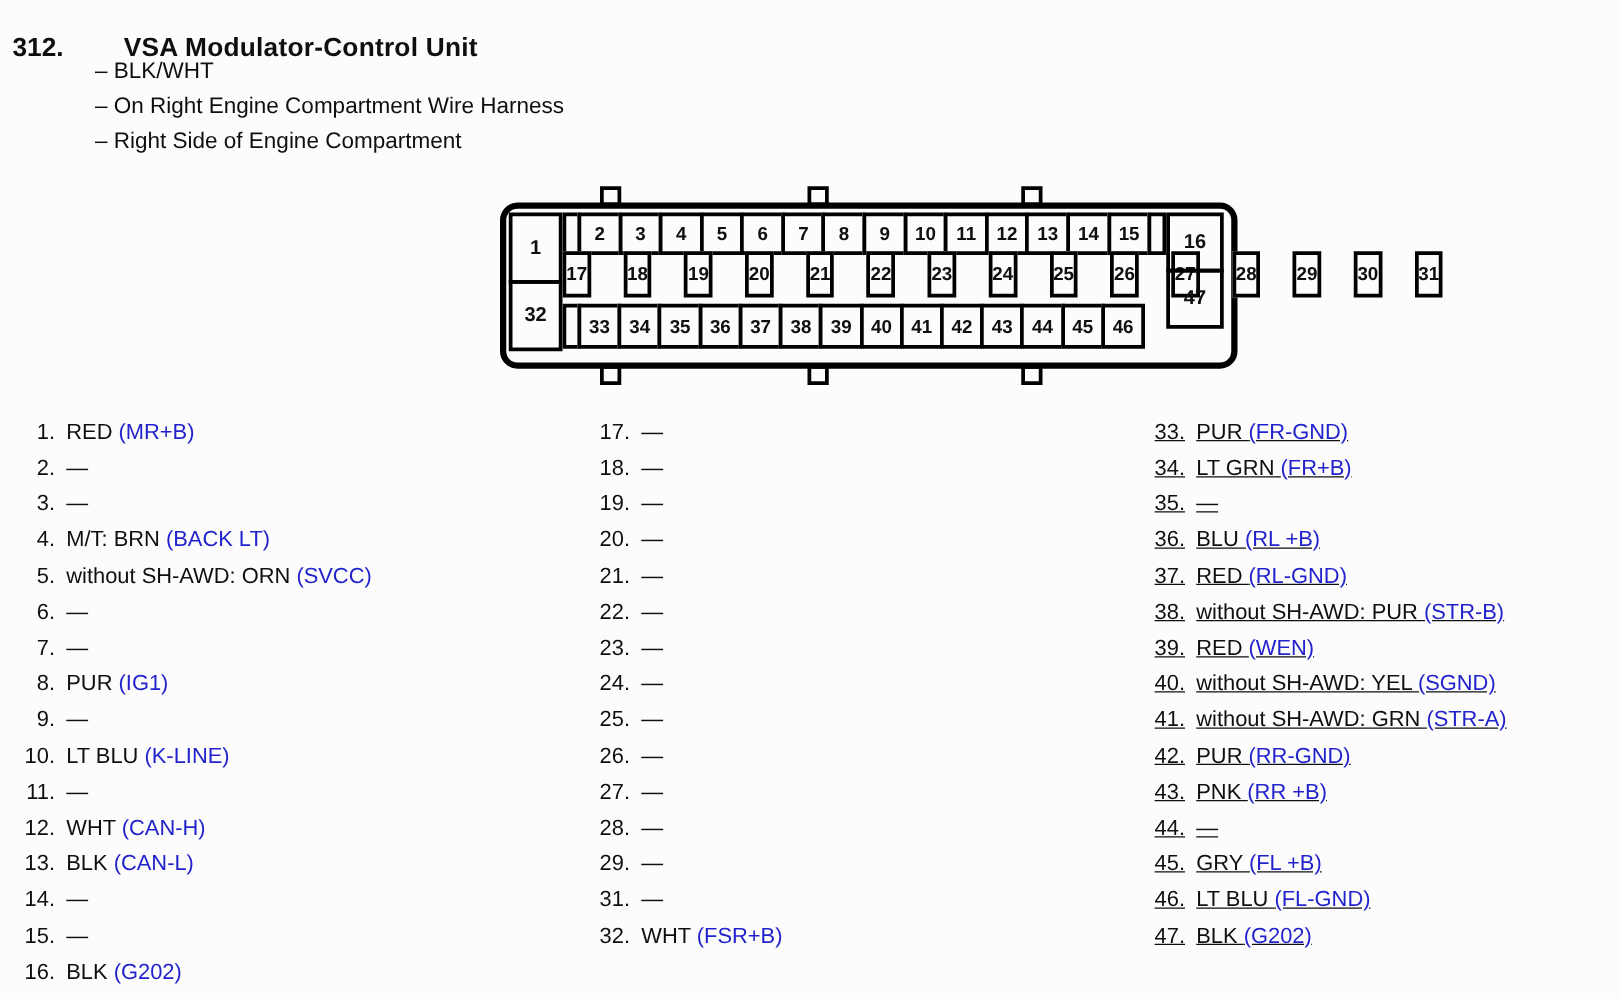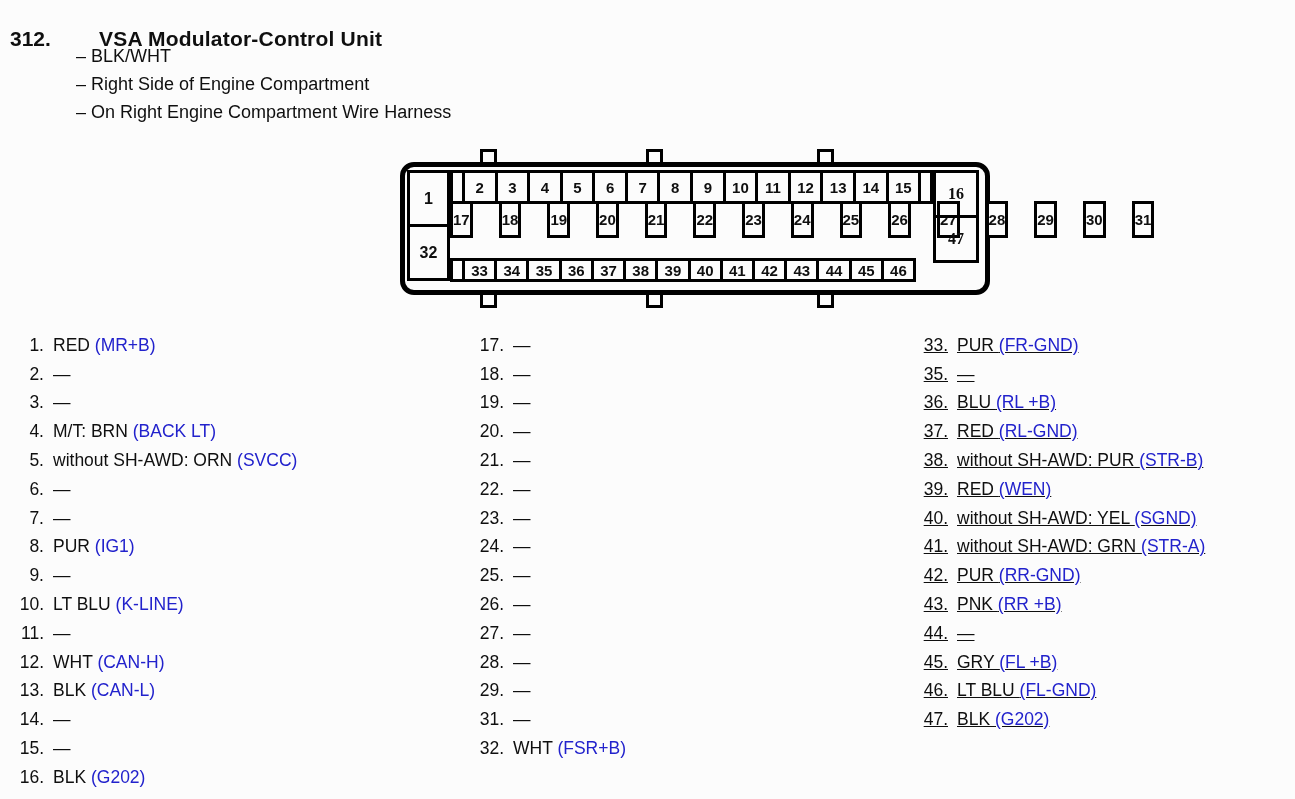--- a/index.html
+++ b/index.html
@@ -35,27 +35,27 @@
     background: #fcfcfc; z-index: 1;
   }
   .conn-inner { position: relative; width: 100%; height: 100%; }
   .colL { position: absolute; left: 2px; top: 3px; width: 43px; }
   .colR { position: absolute; left: 528px; top: 3px; width: 46px; }
   .pinbig {
     box-sizing: border-box; border: 3px solid #000; height: 57px;
     display: flex; align-items: center; justify-content: center;
     font-weight: bold; font-size: 16px;
   }
-  .colR .pinbig { height: 48px; font-family: Liberation Serif, serif; }
+  .colR .pinbig { height: 48px; }
   .pinbig.lower { margin-top: -3px; }
   .rows { position: absolute; left: 45px; top: 3px; width: 483px; }
   .crow { display: flex; }
   .rowA { height: 34px; }
   .rowB { height: 37px; margin-top: -3px; gap: 29px; }
-  .rowC { height: 24px; margin-top: 20px; width: 466px; }
+  .rowC { height: 36px; margin-top: 5px; width: 466px; }
   .ccell {
     box-sizing: border-box; border: 3px solid #000; flex: 1 1 0;
     display: flex; align-items: center; justify-content: center;
     font-weight: bold; font-size: 15px; background: #fcfcfc;
   }
   .ccell + .ccell { margin-left: -3px; }
   .ccell.blank { flex: 0 0 15px; }
 
   
   .pin-col { position: absolute; top: 331px; font-size: 17.5px; }
@@ -68,22 +68,22 @@
 </style>
 </head>
 <body style="--blue: #2222cc; background: rgb(252, 252, 252); color: rgb(15, 15, 15);">
 
 <div class="header">
   <span class="sec-num">312.</span>
   <span class="sec-title">VSA Modulator-Control Unit</span>
 </div>
 <div class="details">
   <div>– BLK/WHT</div>
+  <div>– On Right Engine Compartment Wire Harness</div>
   <div>– Right Side of Engine Compartment</div>
-  <div>– On Right Engine Compartment Wire Harness</div>
 </div>
 
 <div class="connector-wrap">
   <div class="tab top t1"></div>
   <div class="tab top t2"></div>
   <div class="tab top t3"></div>
   <div class="tab bottom t1"></div>
   <div class="tab bottom t2"></div>
   <div class="tab bottom t3"></div>
   <div class="conn-body">
@@ -184,20 +184,21 @@
     <div class="pin-row"><span class="pin-num">25.</span><span class="pin-label">—</span></div>
     <div class="pin-row"><span class="pin-num">26.</span><span class="pin-label">—</span></div>
     <div class="pin-row"><span class="pin-num">27.</span><span class="pin-label">—</span></div>
     <div class="pin-row"><span class="pin-num">28.</span><span class="pin-label">—</span></div>
     <div class="pin-row"><span class="pin-num">29.</span><span class="pin-label">—</span></div>
     <div class="pin-row"><span class="pin-num">31.</span><span class="pin-label">—</span></div>
     <div class="pin-row"><span class="pin-num">32.</span><span class="pin-label">WHT </span><span class="sig">(FSR+B)</span></div>
   </div>
 <div class="pin-col" id="pin-col-3">
     <div class="pin-row"><span class="pin-num">33.</span><span class="pin-label">PUR </span><span class="sig">(FR-GND)</span></div>
+    <div class="pin-row"><span class="pin-num">34.</span><span class="pin-label">LT GRN </span><span class="sig">(FR+B)</span></div>
     <div class="pin-row"><span class="pin-num">35.</span><span class="pin-label">—</span></div>
     <div class="pin-row"><span class="pin-num">36.</span><span class="pin-label">BLU </span><span class="sig">(RL +B)</span></div>
     <div class="pin-row"><span class="pin-num">37.</span><span class="pin-label">RED </span><span class="sig">(RL-GND)</span></div>
     <div class="pin-row"><span class="pin-num">38.</span><span class="pin-label">without SH-AWD: PUR </span><span class="sig">(STR-B)</span></div>
     <div class="pin-row"><span class="pin-num">39.</span><span class="pin-label">RED </span><span class="sig">(WEN)</span></div>
     <div class="pin-row"><span class="pin-num">40.</span><span class="pin-label">without SH-AWD: YEL </span><span class="sig">(SGND)</span></div>
     <div class="pin-row"><span class="pin-num">41.</span><span class="pin-label">without SH-AWD: GRN </span><span class="sig">(STR-A)</span></div>
     <div class="pin-row"><span class="pin-num">42.</span><span class="pin-label">PUR </span><span class="sig">(RR-GND)</span></div>
     <div class="pin-row"><span class="pin-num">43.</span><span class="pin-label">PNK </span><span class="sig">(RR +B)</span></div>
     <div class="pin-row"><span class="pin-num">44.</span><span class="pin-label">—</span></div>

